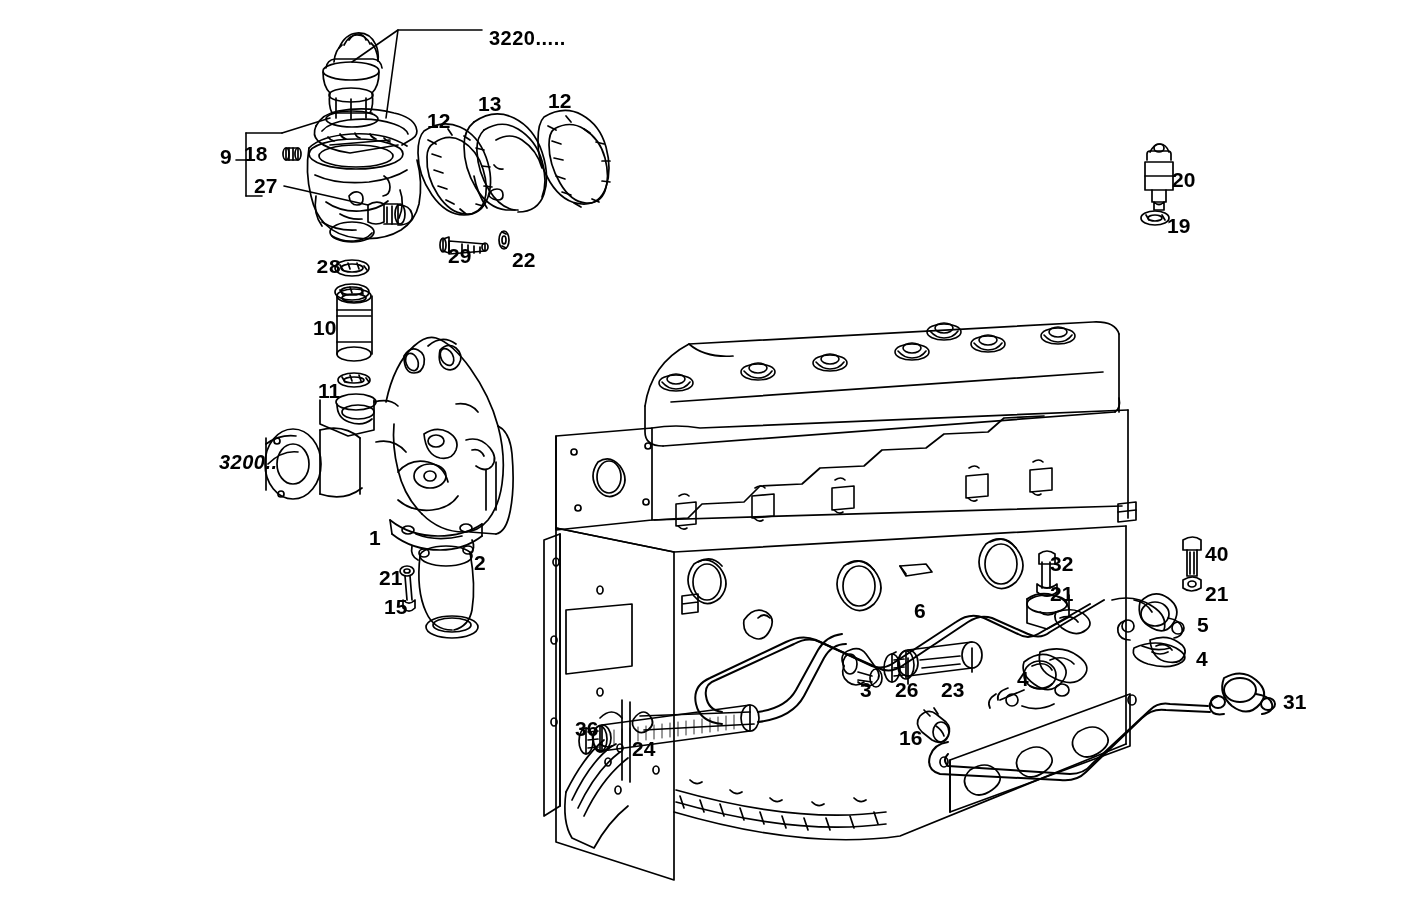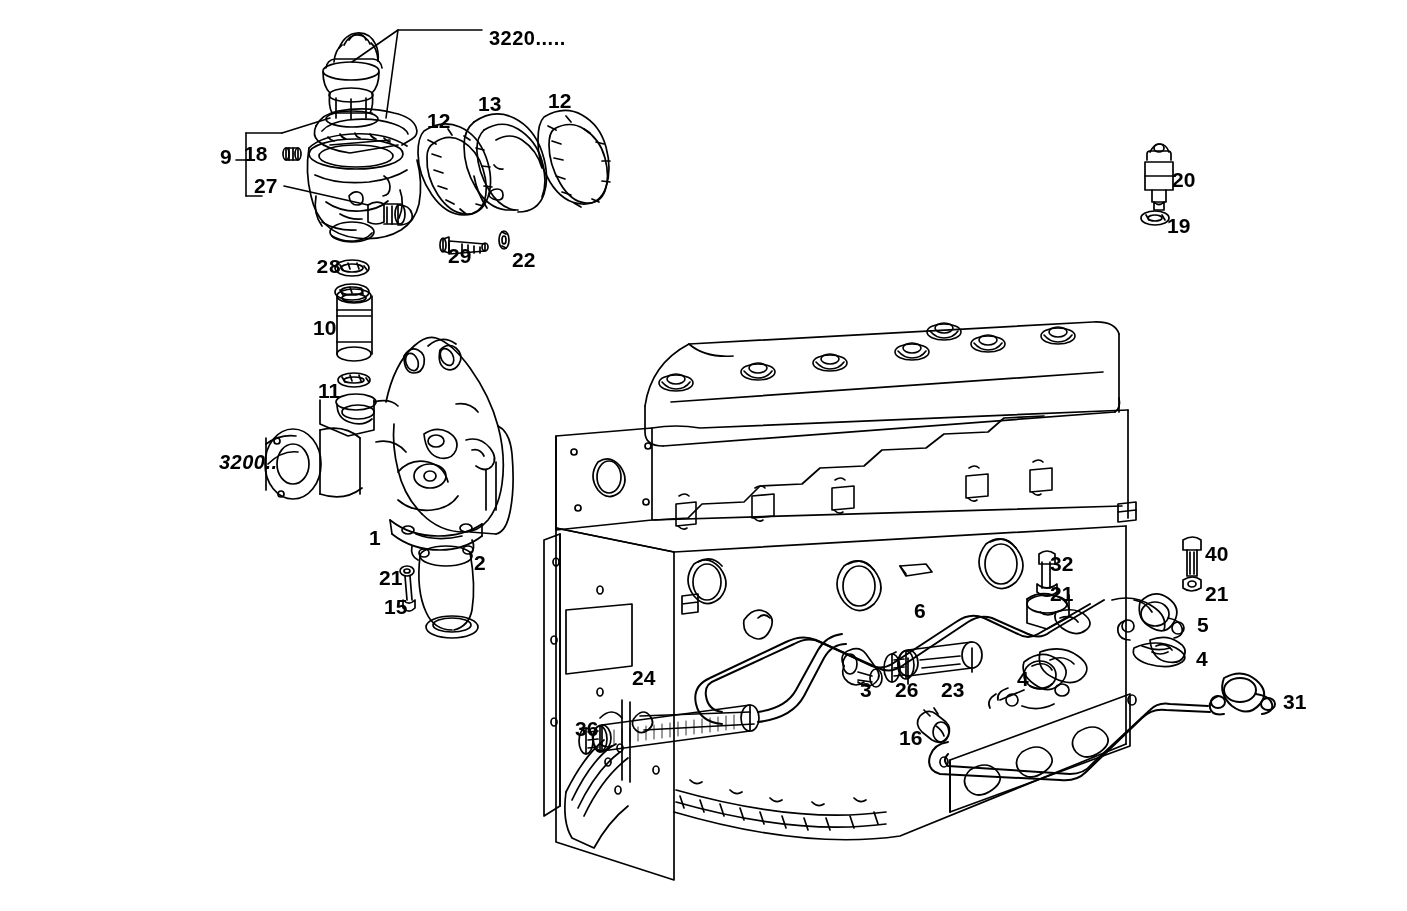--- a/index.html
+++ b/index.html
@@ -523,17 +523,17 @@
       <div class="lbl n" style="left: 1050px; top: 583px;">21</div>
       <div class="lbl n" style="left: 914px; top: 600px;">6</div>
       <div class="lbl n" style="left: 1197px; top: 614px;">5</div>
       <div class="lbl n" style="left: 1196px; top: 648px;">4</div>
       <div class="lbl n" style="left: 1017px; top: 668px;">4</div>
       <div class="lbl n" style="left: 860px; top: 679px;">3</div>
       <div class="lbl n" style="left: 895px; top: 679px;">26</div>
       <div class="lbl n" style="left: 941px; top: 679px;">23</div>
       <div class="lbl n" style="left: 899px; top: 727px;">16</div>
       <div class="lbl n" style="left: 1283px; top: 691px;">31</div>
-      <div class="lbl n" style="left: 632px; top: 667px;">24</div>
+      <div class="lbl n" style="left: 632px; top: 738px;">24</div>
       <div class="lbl n" style="left: 575px; top: 718px;">36</div>
     </div>
 
 </div>
 
 </body></html>

